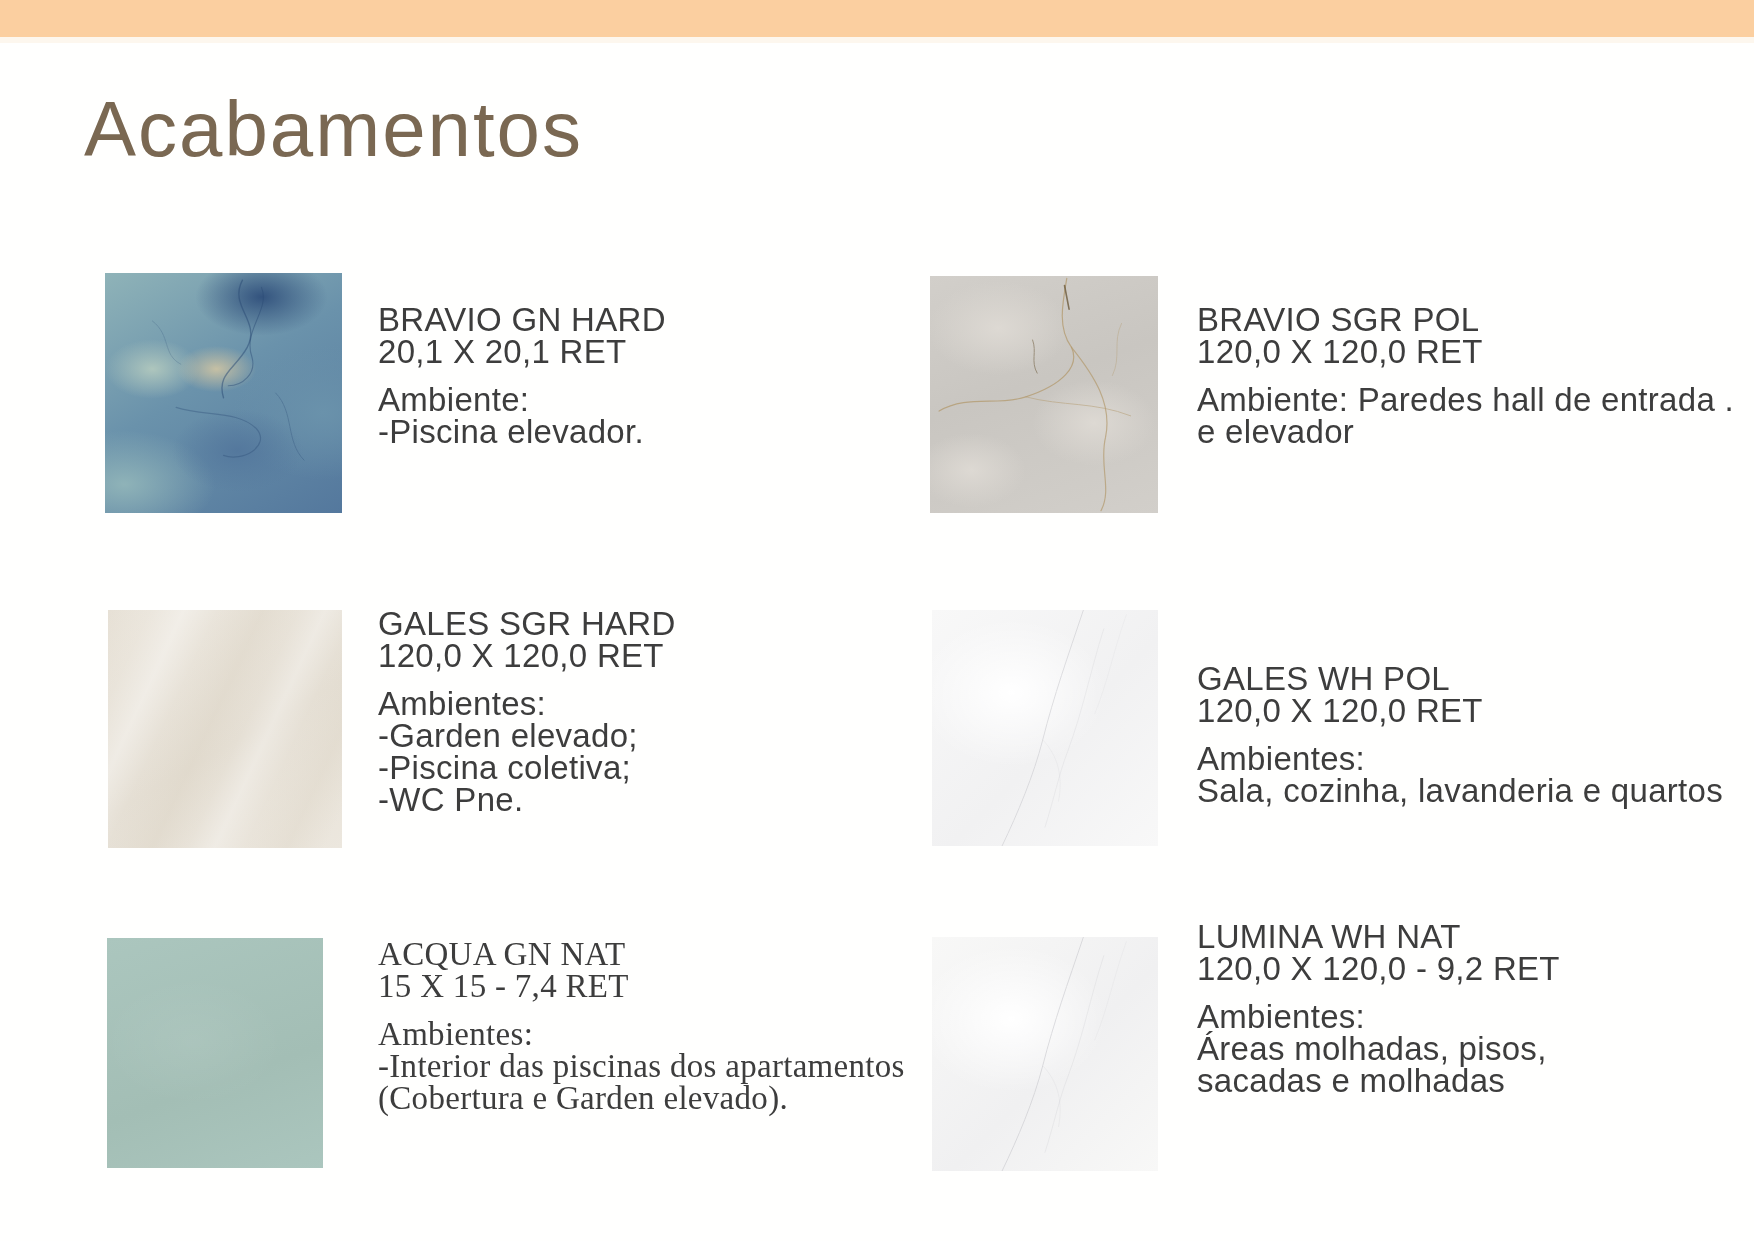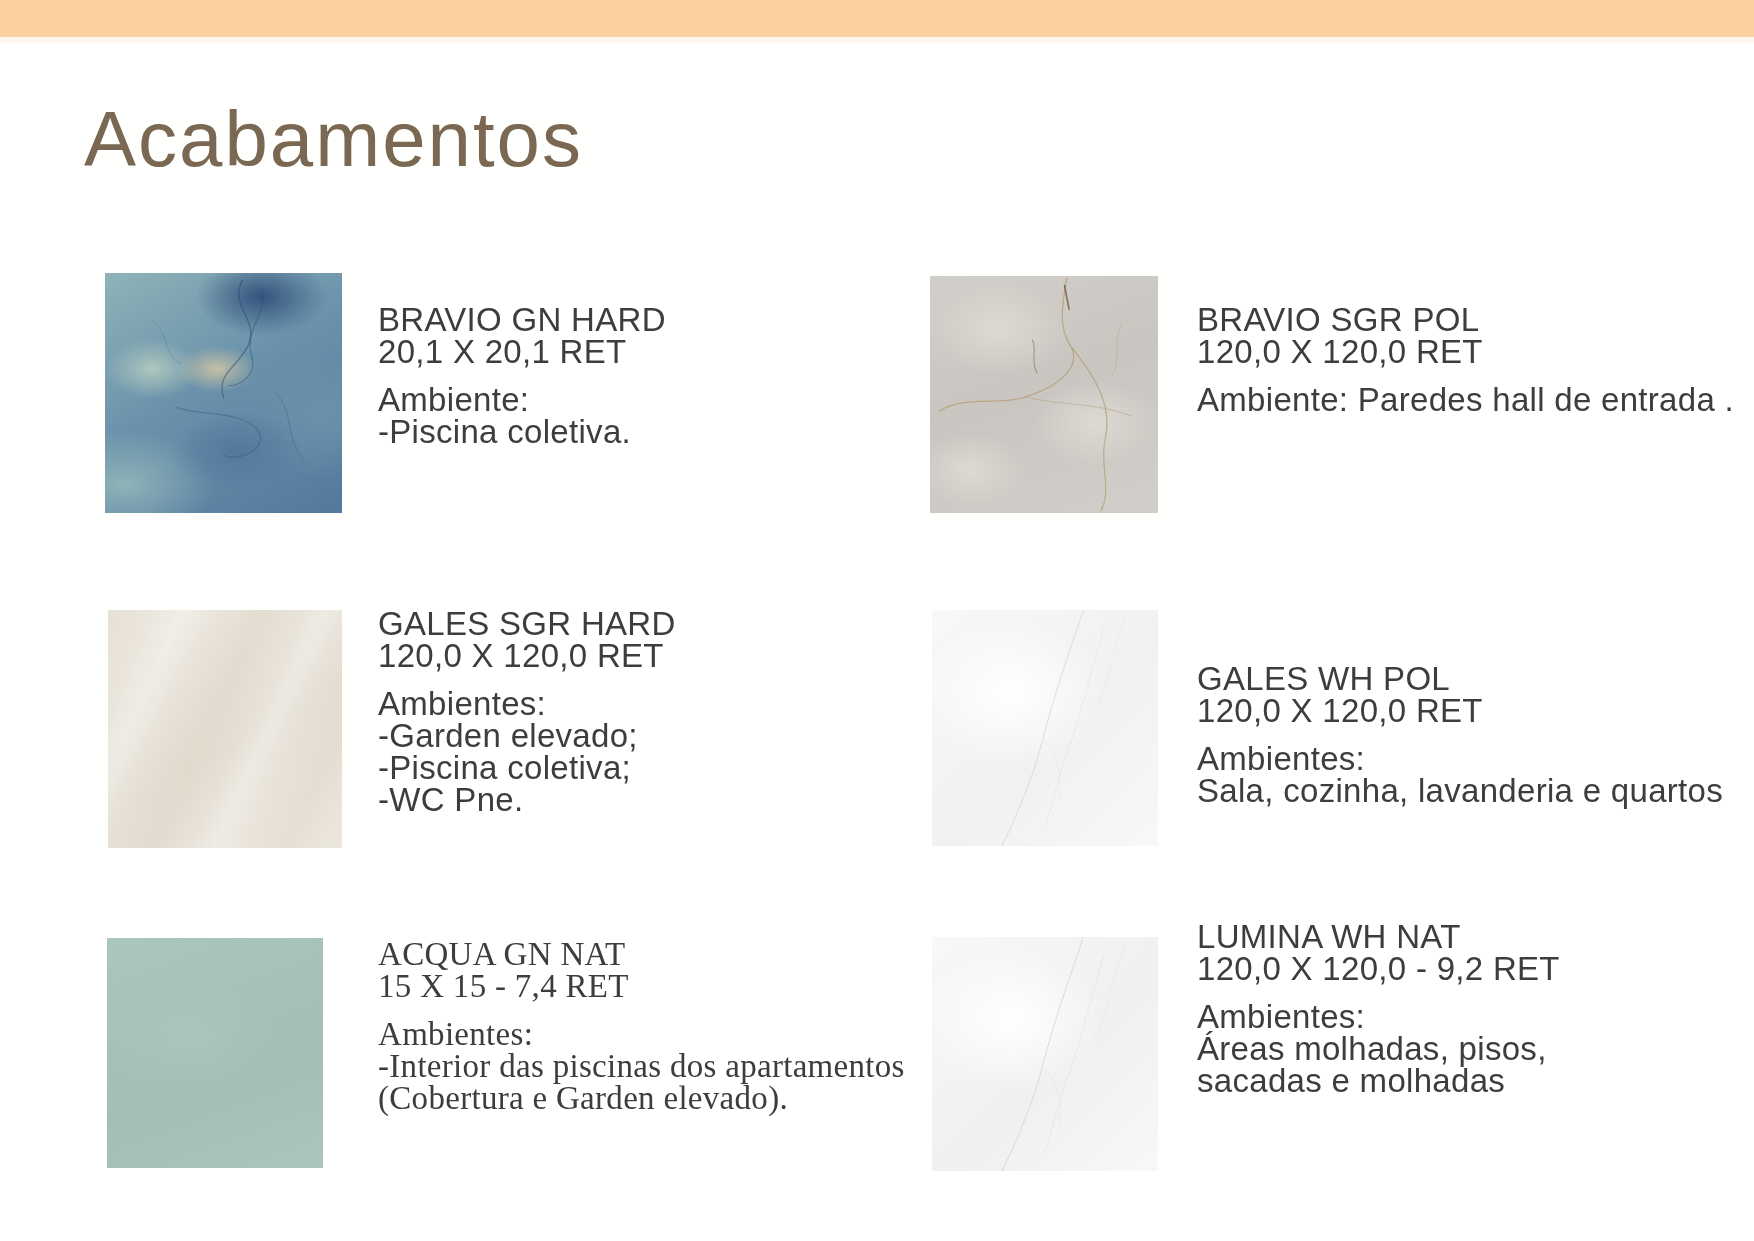--- a/index.html
+++ b/index.html
@@ -27,21 +27,20 @@
     background: var(--banner-sub, #fdf7ee);
   }
 
   .title {
     position: absolute;
     left: 84px; top: 84px;
     font-size: 78px;
     font-weight: 300;
     letter-spacing: 2px;
     color: var(--title-color, #7a6852);
-    margin-top: 10px;
   }
 
   .swatch {
     position: absolute;
     overflow: hidden;
   }
   .veins {
     position: absolute;
     left: 0; top: 0;
     width: 100%; height: 100%;
@@ -76,21 +75,21 @@
             <path d="M30,56 C42,60 56,57 64,65 C70,72 58,79 50,76" fill="none" stroke="#2a4a74" stroke-width="1.2" stroke-linecap="round" vector-effect="non-scaling-stroke" opacity="0.35"></path>
             <path d="M72,50 C80,58 76,70 84,78" fill="none" stroke="#2a4a74" stroke-width="1" stroke-linecap="round" vector-effect="non-scaling-stroke" opacity="0.3"></path>
             <path d="M20,20 C28,26 24,34 32,38" fill="none" stroke="#2a4a74" stroke-width="0.9" stroke-linecap="round" vector-effect="non-scaling-stroke" opacity="0.25"></path>
           </svg>
         </div>
         <div class="mat-text" style="left: 378px; top: 304px;">
           <div class="mat-name">BRAVIO GN HARD</div>
           <div class="mat-size">20,1 X 20,1 RET</div>
           <div class="mat-desc">
             <div class="desc-line">Ambiente:</div>
-            <div class="desc-line">-Piscina coletiva.</div>
+            <div class="desc-line">-Piscina elevador.</div>
           </div>
         </div>
       </div>
       <div class="material-item">
         <div class="swatch" style="left: 108px; top: 610px; width: 234px; height: 238px; background: linear-gradient(115deg, rgba(214, 205, 188, 0.25) 0%, rgba(214, 205, 188, 0) 12%, rgba(255, 255, 255, 0.35) 22%, rgba(255, 255, 255, 0) 32%, rgba(214, 205, 188, 0.3) 45%, rgba(214, 205, 188, 0) 55%, rgba(255, 255, 255, 0.3) 63%, rgba(255, 255, 255, 0) 72%, rgba(214, 205, 188, 0.25) 84%, rgba(214, 205, 188, 0) 95%), linear-gradient(150deg, rgb(236, 231, 222) 0%, rgb(229, 223, 212) 55%, rgb(236, 231, 222) 100%);"></div>
         <div class="mat-text" style="left: 378px; top: 608px;">
           <div class="mat-name">GALES SGR HARD</div>
           <div class="mat-size">120,0 X 120,0 RET</div>
           <div class="mat-desc">
             <div class="desc-line">Ambientes:</div>
@@ -121,20 +120,21 @@
             <path d="M84,20 C80,28 84,34 80,42" fill="none" stroke="#b39a6e" stroke-width="0.8" stroke-linecap="round" vector-effect="non-scaling-stroke" opacity="0.45"></path>
             <path d="M59,4 L61,14" fill="none" stroke="#6d5b3c" stroke-width="1.6" stroke-linecap="round" vector-effect="non-scaling-stroke" opacity="0.8"></path>
             <path d="M45,27 C47,32 44,36 47,41" fill="none" stroke="#6d5b3c" stroke-width="1" stroke-linecap="round" vector-effect="non-scaling-stroke" opacity="0.55"></path>
           </svg>
         </div>
         <div class="mat-text" style="left: 1197px; top: 304px;">
           <div class="mat-name">BRAVIO SGR POL</div>
           <div class="mat-size">120,0 X 120,0 RET</div>
           <div class="mat-desc">
             <div class="desc-line">Ambiente: Paredes hall de entrada .</div>
+            <div class="desc-line">e elevador</div>
           </div>
         </div>
       </div>
       <div class="material-item">
         <div class="swatch" style="left: 932px; top: 610px; width: 226px; height: 236px; background: radial-gradient(60% 45% at 35% 35%, rgb(255, 255, 255) 0%, rgba(255, 255, 255, 0) 70%), linear-gradient(135deg, rgb(248, 248, 248) 0%, rgb(241, 241, 242) 55%, rgb(248, 248, 248) 100%);">
           <svg viewBox="0 0 100 100" preserveAspectRatio="none" class="veins">
             <path d="M67,0 C60,20 54,36 49,55 C45,70 38,86 31,100" fill="none" stroke="#c7c7cc" stroke-width="1" stroke-linecap="round" vector-effect="non-scaling-stroke" opacity="0.55"></path>
             <path d="M76,8 C70,26 67,42 60,60 C56,70 54,80 50,92" fill="none" stroke="#c7c7cc" stroke-width="0.7" stroke-linecap="round" vector-effect="non-scaling-stroke" opacity="0.35"></path>
             <path d="M49,55 C56,62 58,71 56,81" fill="none" stroke="#c7c7cc" stroke-width="0.6" stroke-linecap="round" vector-effect="non-scaling-stroke" opacity="0.3"></path>
             <path d="M86,2 C80,18 78,30 72,44" fill="none" stroke="#c7c7cc" stroke-width="0.6" stroke-linecap="round" vector-effect="non-scaling-stroke" opacity="0.25"></path>

